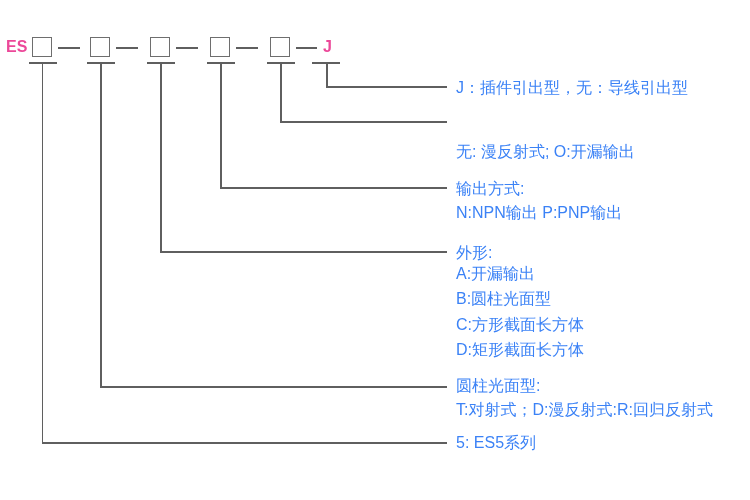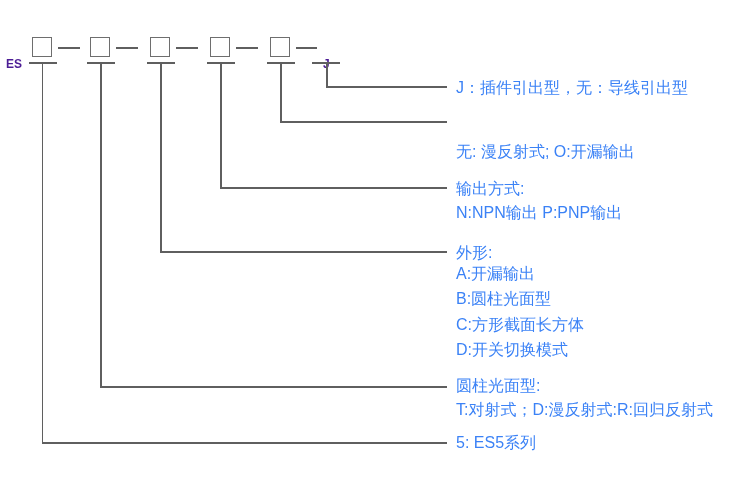--- a/index.html
+++ b/index.html
@@ -14,26 +14,25 @@
   .lines-svg{position:absolute;left:0;top:0;width:750px;height:500px;}
   .code-box{
     position:absolute;top:37px;
     width:18px;height:18px;
     border:1.6px solid #6e6e6e;
     background:#ffffff;
     box-sizing:content-box;
   }
   .pn-text{
     position:absolute;
-    font-size:12px;
+    font-size:16px;
     font-weight:700;
-    color:#4c1d95;
+    color:#ec4899;
     line-height:18px;
     white-space:nowrap;
-    margin-top:17px;
   }
   .lbl{
     position:absolute;
     left:456px;
     font-size:16px;
     line-height:18px;
     white-space:nowrap;
     color:#3b82f6;
   }
 </style>
@@ -79,20 +78,20 @@
 
   <div class="lbl" style="top:143px">无: 漫反射式; O:开漏输出</div>
 
   <div class="lbl" style="top:180px">输出方式:</div>
   <div class="lbl" style="top:204px">N:NPN输出 P:PNP输出</div>
 
   <div class="lbl" style="top:244px">外形:</div>
   <div class="lbl" style="top:265px">A:开漏输出</div>
   <div class="lbl" style="top:316px">C:方形截面长方体</div>
   <div class="lbl" style="top:290px">B:圆柱光面型</div>
-  <div class="lbl" style="top:341px">D:开关切换模式</div>
+  <div class="lbl" style="top:341px">D:矩形截面长方体</div>
 
   <div class="lbl" style="top:377px">圆柱光面型:</div>
   <div class="lbl" style="top:401px">T:对射式；D:漫反射式:R:回归反射式</div>
 
   <div class="lbl" style="top:434px">5: ES5系列</div>
 
 </div>
 
 </body></html>

